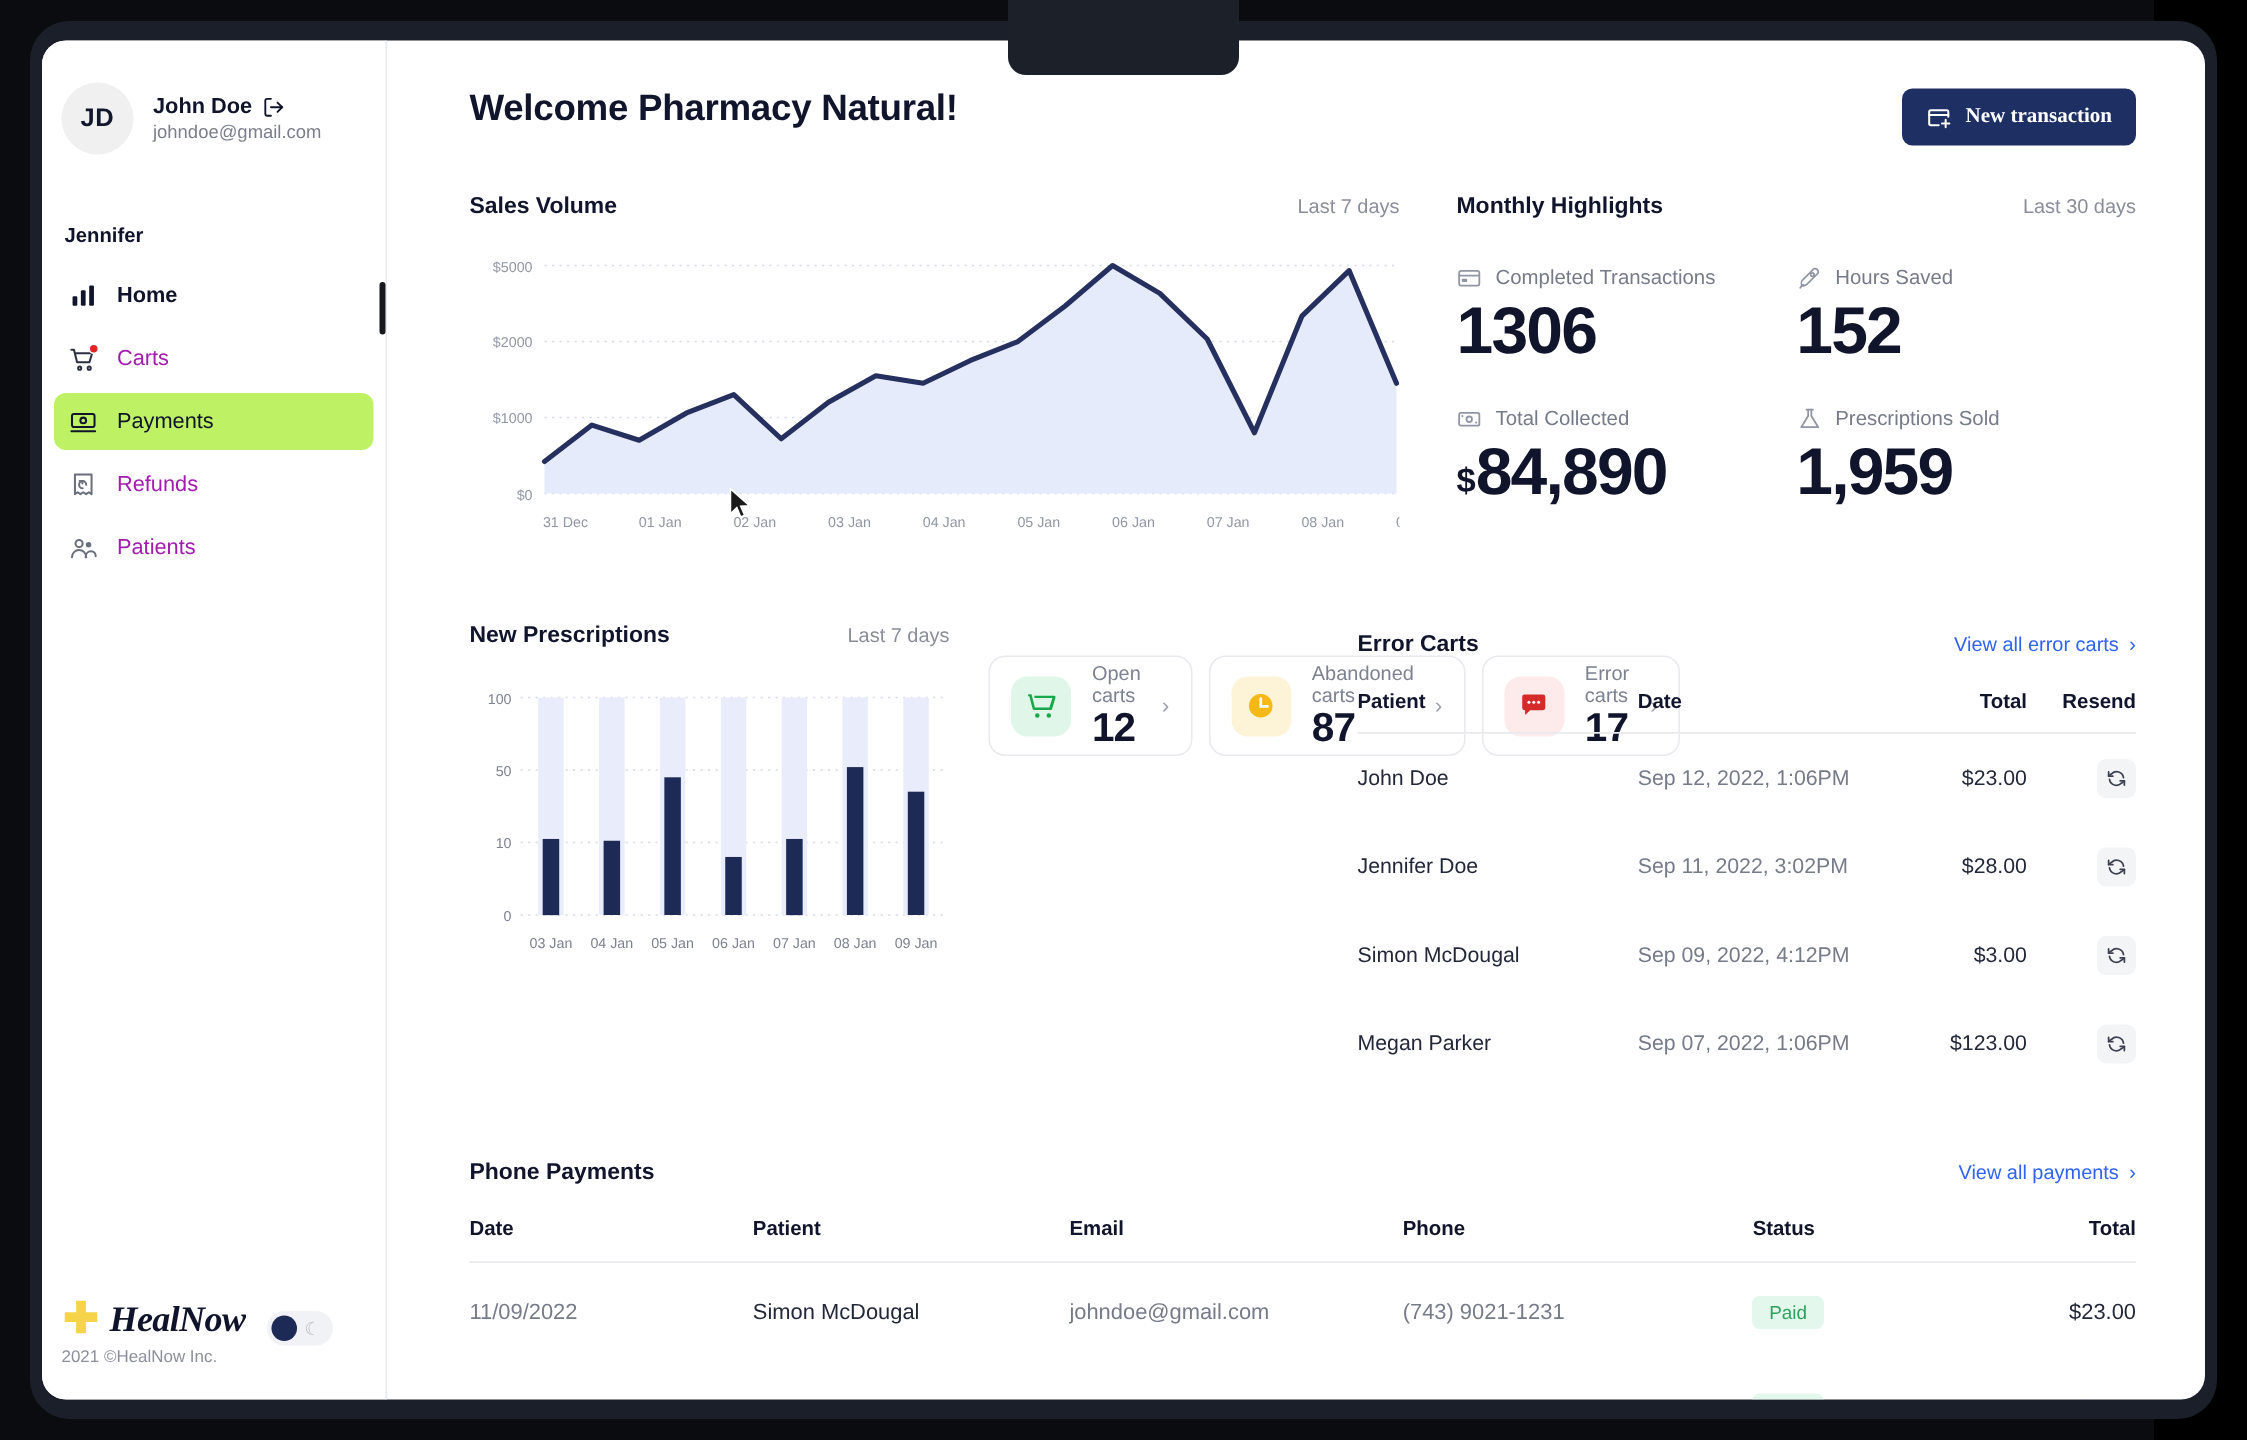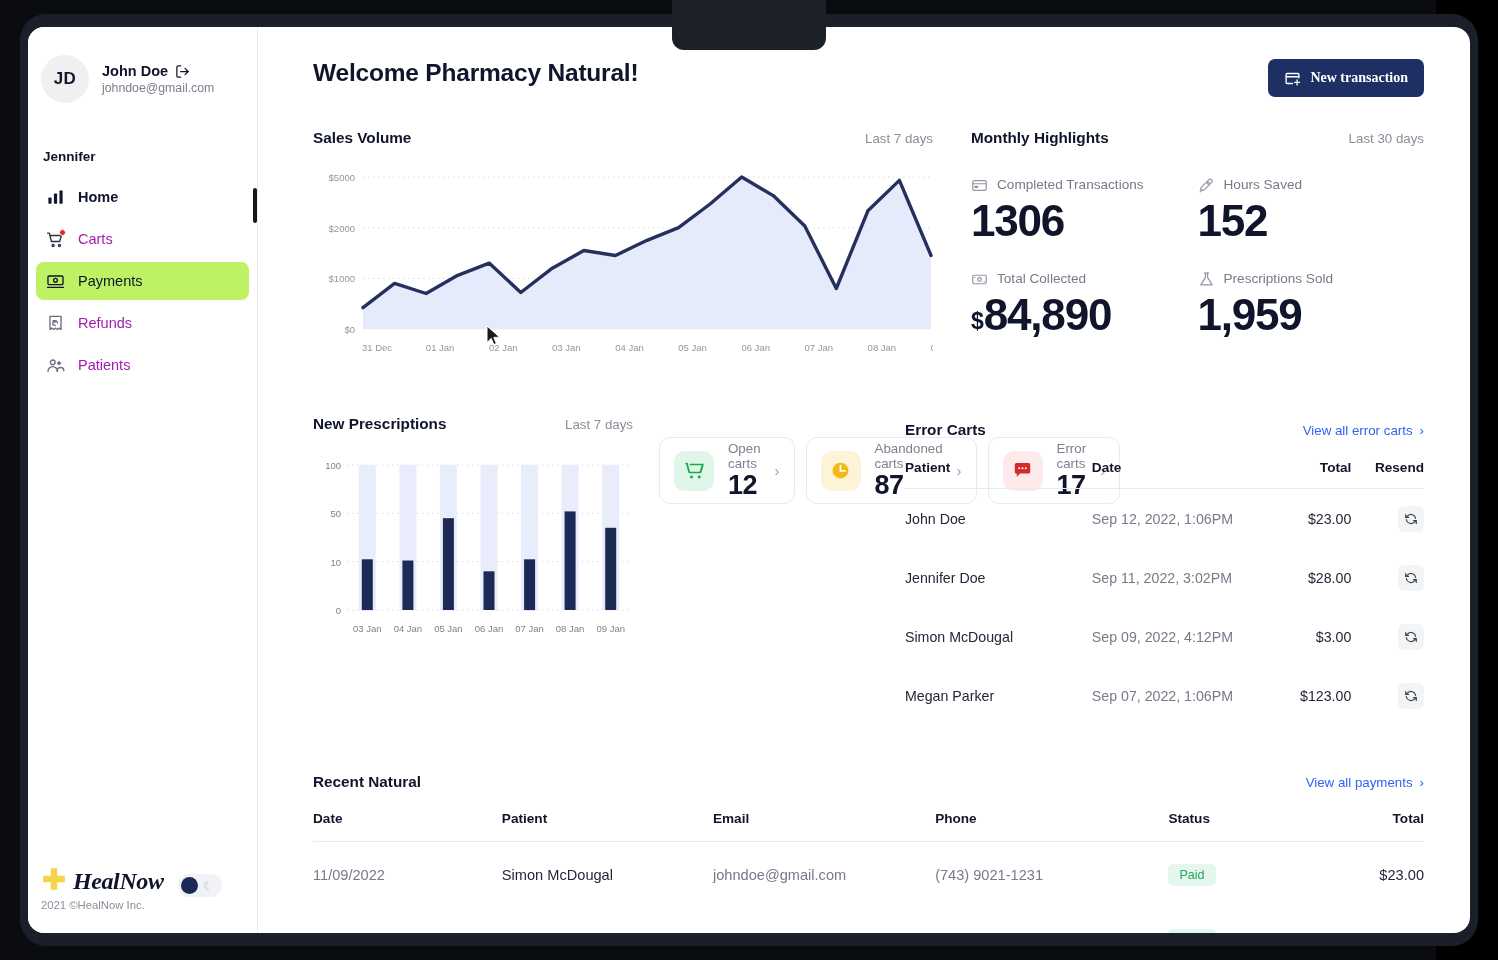--- a/index.html
+++ b/index.html
@@ -562,21 +562,21 @@
                     </button>
                   </td>
                 </tr>
               </tbody>
           </table>
         </section>
       </div>
 
       <section id="rp-card">
         <div class="card-head">
-          <span class="card-title">Recent Natural</span>
+          <span class="card-title">Phone Payments</span>
           <span class="link-more">
             <span>View all payments</span>
             <span>›</span>
           </span>
         </div>
         <table class="rp-table">
           <thead>
               <tr>
             <th style="width:17%">Date</th>
             <th style="width:19%">Patient</th>

